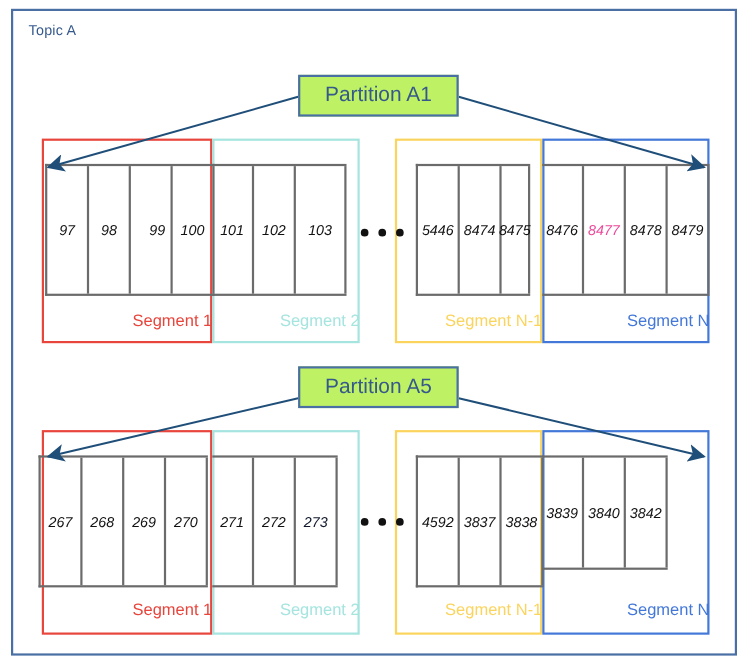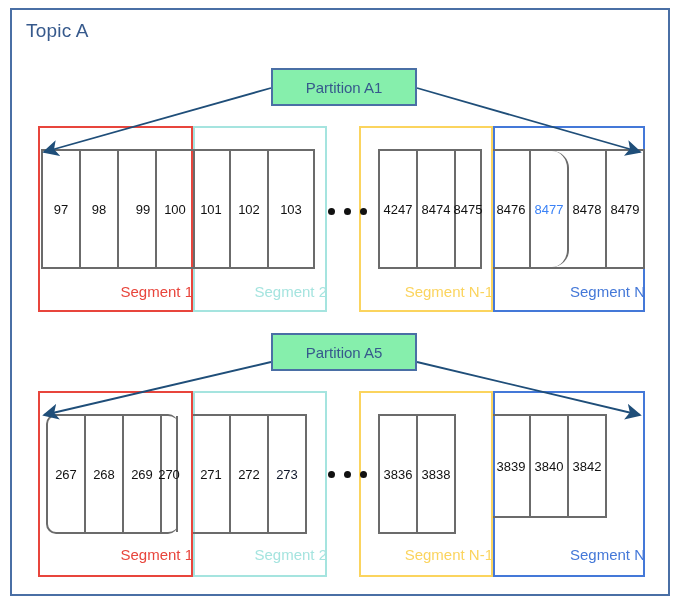--- a/index.html
+++ b/index.html
@@ -24,34 +24,34 @@
     width: 660px;
     height: 588px;
     border: 2px solid #4a6fa5;
     box-sizing: border-box;
     background: transparent;
   }
   .topic-title {
     position: absolute;
     left: 26px;
     top: 20px;
-    font-size: 19px;
+    font-size: 13px;
     color: #36598c;
     letter-spacing: 0.2px;
     white-space: nowrap;
   }
 
   
   .partition-label {
     position: absolute;
     box-sizing: border-box;
     border: 2px solid #4a6fa5;
-    background: #86efac;
+    background: #bef264;
     color: #36598c;
-    font-size: 15px;
+    font-size: 19px;
     display: flex;
     align-items: center;
     justify-content: center;
     z-index: 6;
     white-space: nowrap;
   }
 
   
   .segment-box {
     position: absolute;
@@ -70,20 +70,21 @@
 
   
   .cell-row {
     position: absolute;
     display: flex;
     z-index: 3;
     box-sizing: border-box;
     border-top: 2px solid #6b6b6b;
     border-bottom: 2px solid #6b6b6b;
     border-left: 2px solid #6b6b6b;
+    font-style: italic;
   }
   .cell {
     box-sizing: border-box;
     border-right: 2px solid #6b6b6b;
     display: flex;
     align-items: center;
     justify-content: center;
     font-size: 13px;
     color: #111111;
     background: transparent;
@@ -157,63 +158,64 @@
   <div class="segment-label" style="left: 193px; top: 283px; width: 134px; color: rgb(165, 228, 223);">Segment 2</div>
 
   <div class="ellipsis" style="left:328px; top:208px;">
     <span class="dot" style="background: rgb(17, 17, 17);"></span>
     <span class="dot" style="background: rgb(17, 17, 17);"></span>
     <span class="dot" style="background: rgb(17, 17, 17);"></span>
   </div>
 
   <div class="segment-box" style="left: 359px; top: 126px; width: 134px; height: 186px; border-color: rgb(251, 212, 94);"></div>
   <div class="cell-row" style="left: 378px; top: 149px; height: 120px; border-top-color: rgb(107, 107, 107); border-bottom-color: rgb(107, 107, 107); border-left-color: rgb(107, 107, 107);">
-    <div class="cell" style="width: 38px; border-right-color: rgb(107, 107, 107); color: rgb(17, 17, 17);">4247</div>
+    <div class="cell" style="width: 38px; border-right-color: rgb(107, 107, 107); color: rgb(17, 17, 17);">5446</div>
     <div class="cell" style="width: 38px; border-right-color: rgb(107, 107, 107); color: rgb(17, 17, 17);">8474</div>
     <div class="cell" style="width: 26px; border-right-color: rgb(107, 107, 107); color: rgb(17, 17, 17);">8475</div>
   </div>
   <div class="segment-label" style="left: 359px; top: 283px; width: 134px; color: rgb(251, 212, 94);">Segment N-1</div>
 
   <div class="segment-box" style="left: 493px; top: 126px; width: 152px; height: 186px; border-color: rgb(68, 120, 216);"></div>
   <div class="cell-row" style="left: 493px; top: 149px; height: 120px; border-left: none; border-top-color: rgb(107, 107, 107); border-bottom-color: rgb(107, 107, 107);">
     <div class="cell" style="width: 38px; border-right-color: rgb(107, 107, 107); color: rgb(17, 17, 17);">8476</div>
-    <div class="cell" style="width: 38px; border-right-color: rgb(107, 107, 107); color: #3b82f6; border-radius: 17px;">8477</div>
+    <div class="cell" style="width: 38px; border-right-color: rgb(107, 107, 107); color: #ec4899;">8477</div>
     <div class="cell" style="width: 38px; border-right-color: rgb(107, 107, 107); color: rgb(17, 17, 17);">8478</div>
     <div class="cell" style="width: 38px; border-right-color: rgb(107, 107, 107); color: rgb(17, 17, 17);">8479</div>
   </div>
   <div class="segment-label" style="left: 493px; top: 283px; width: 152px; color: rgb(68, 120, 216);">Segment N</div>
 
   <div class="partition-label" style="left: 271px; top: 333px; width: 146px; height: 38px; border-color: rgb(74, 111, 165); color: rgb(54, 89, 140);">Partition A5</div>
 
   <div class="segment-box" style="left: 38px; top: 391px; width: 155px; height: 186px; border-color: rgb(232, 69, 60);"></div>
-  <div class="cell-row" style="left: 46px; top: 414px; height: 120px; border-top-color: rgb(107, 107, 107); border-bottom-color: rgb(107, 107, 107); border-left-color: rgb(107, 107, 107); border-radius: 10px;">
+  <div class="cell-row" style="left: 35px; top: 414px; height: 120px; border-top-color: rgb(107, 107, 107); border-bottom-color: rgb(107, 107, 107); border-left-color: rgb(107, 107, 107);">
     <div class="cell" style="width: 38px; border-right-color: rgb(107, 107, 107); color: rgb(17, 17, 17);">267</div>
     <div class="cell" style="width: 38px; border-right-color: rgb(107, 107, 107); color: rgb(17, 17, 17);">268</div>
     <div class="cell" style="width: 38px; border-right-color: rgb(107, 107, 107); color: rgb(17, 17, 17);">269</div>
-    <div class="cell" style="width: 16px; border-right-color: rgb(107, 107, 107); color: rgb(17, 17, 17);">270</div>
+    <div class="cell" style="width: 38px; border-right-color: rgb(107, 107, 107); color: rgb(17, 17, 17);">270</div>
   </div>
   <div class="segment-label" style="left: 38px; top: 546px; width: 155px; color: rgb(232, 69, 60);">Segment 1</div>
 
   <div class="segment-box" style="left: 193px; top: 391px; width: 134px; height: 186px; border-color: rgb(165, 228, 223);"></div>
   <div class="cell-row" style="left: 193px; top: 414px; height: 120px; border-left: none; border-top-color: rgb(107, 107, 107); border-bottom-color: rgb(107, 107, 107);">
     <div class="cell" style="width: 38px; border-right-color: rgb(107, 107, 107); color: rgb(17, 17, 17);">271</div>
     <div class="cell" style="width: 38px; border-right-color: rgb(107, 107, 107); color: rgb(17, 17, 17);">272</div>
     <div class="cell" style="width: 38px; border-right-color: rgb(107, 107, 107); color: #0f172a;">273</div>
   </div>
   <div class="segment-label" style="left: 193px; top: 546px; width: 134px; color: rgb(165, 228, 223);">Segment 2</div>
 
   <div class="ellipsis" style="left:328px; top:471px;">
     <span class="dot" style="background: rgb(17, 17, 17);"></span>
     <span class="dot" style="background: rgb(17, 17, 17);"></span>
     <span class="dot" style="background: rgb(17, 17, 17);"></span>
   </div>
 
   <div class="segment-box" style="left: 359px; top: 391px; width: 134px; height: 186px; border-color: rgb(251, 212, 94);"></div>
   <div class="cell-row" style="left: 378px; top: 414px; height: 120px; border-top-color: rgb(107, 107, 107); border-bottom-color: rgb(107, 107, 107); border-left-color: rgb(107, 107, 107);">
-    <div class="cell" style="width: 38px; border-right-color: rgb(107, 107, 107); color: rgb(17, 17, 17);">3836</div>
+    <div class="cell" style="width: 38px; border-right-color: rgb(107, 107, 107); color: rgb(17, 17, 17);">4592</div>
+    <div class="cell" style="width: 38px; border-right-color: rgb(107, 107, 107); color: rgb(17, 17, 17);">3837</div>
     <div class="cell" style="width: 38px; border-right-color: rgb(107, 107, 107); color: rgb(17, 17, 17);">3838</div>
   </div>
   <div class="segment-label" style="left: 359px; top: 546px; width: 134px; color: rgb(251, 212, 94);">Segment N-1</div>
 
   <div class="segment-box" style="left: 493px; top: 391px; width: 152px; height: 186px; border-color: rgb(68, 120, 216);"></div>
   <div class="cell-row" style="left: 493px; top: 414px; height: 104px; border-left: none; border-top-color: rgb(107, 107, 107); border-bottom-color: rgb(107, 107, 107);">
     <div class="cell" style="width: 38px; border-right-color: rgb(107, 107, 107); color: rgb(17, 17, 17);">3839</div>
     <div class="cell" style="width: 38px; border-right-color: rgb(107, 107, 107); color: rgb(17, 17, 17);">3840</div>
     <div class="cell" style="width: 38px; border-right-color: rgb(107, 107, 107); color: rgb(17, 17, 17);">3842</div>
   </div>

